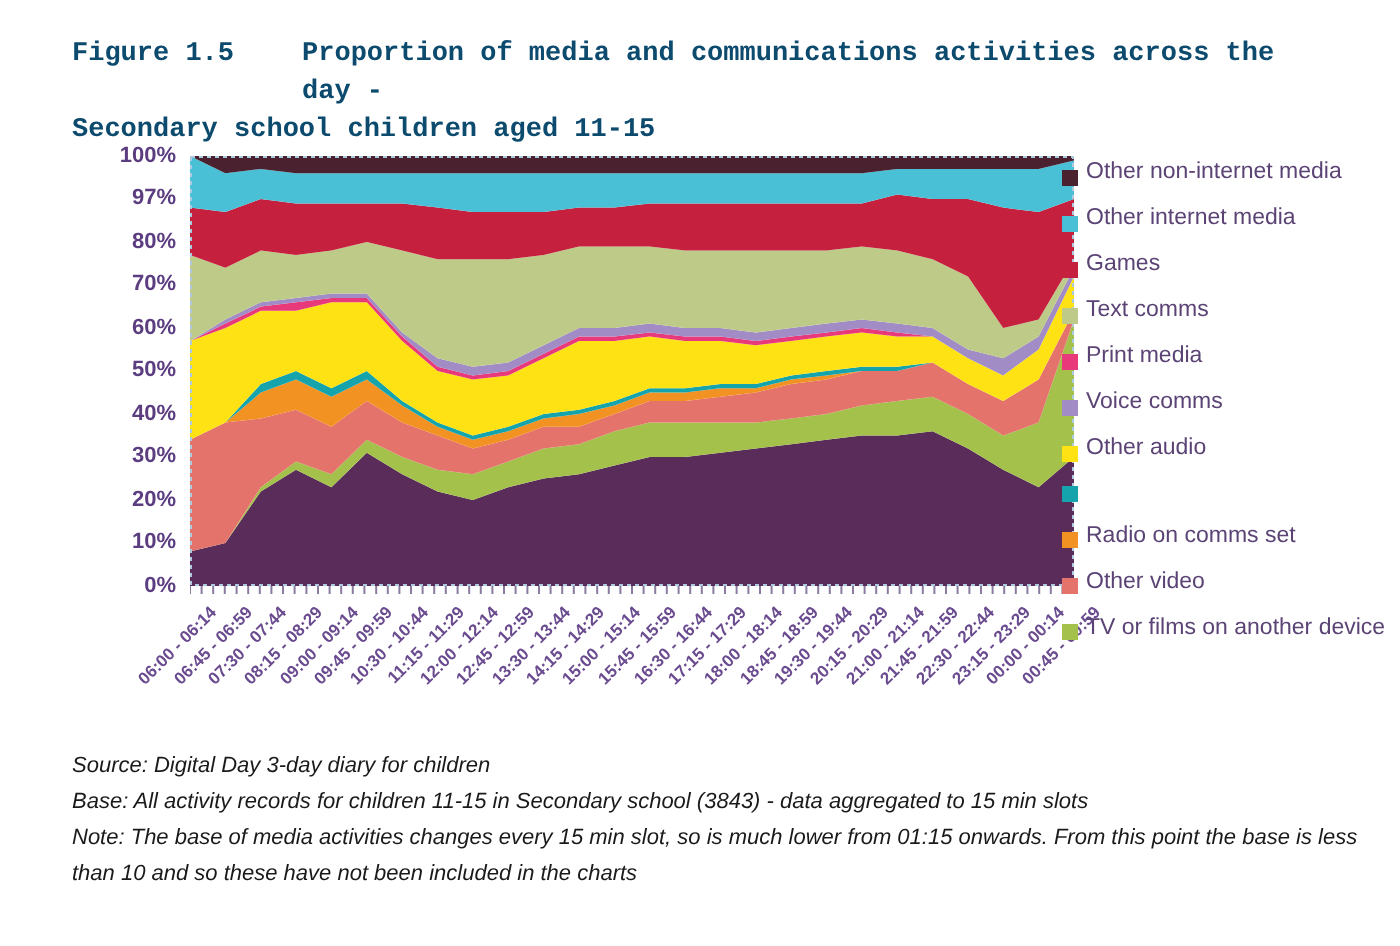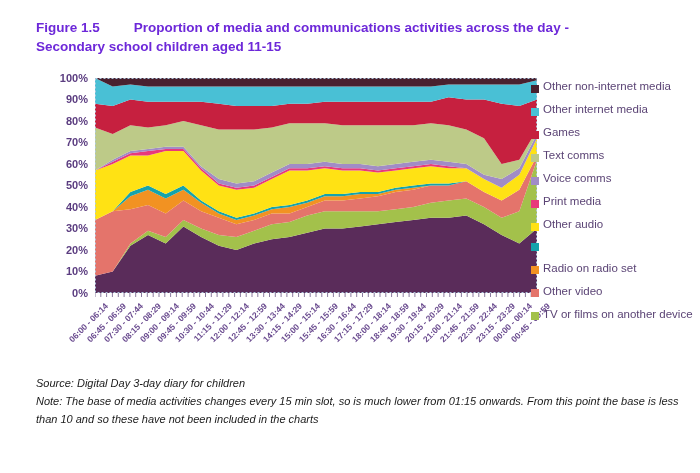--- a/index.html
+++ b/index.html
@@ -2,21 +2,21 @@
 <html><head>
 <meta charset="utf-8">
 <style>
   html,body{margin:0;padding:0;}
   body{
     width:700px;height:473px;background:#ffffff;position:relative;
     font-family:"Liberation Sans", sans-serif;overflow:hidden;
   }
   .title-block{
     position:absolute;left:36px;top:18px;width:630px;
-    color:#6d28d9;font-weight:bold;font-size:13.5px;line-height:19px;
+    color:#0c4a6e;font-weight:bold;font-size:13.5px;line-height:19px;font-family:Liberation Mono, monospace;
   }
   .title-line1{display:flex;}
   .figure-label{margin-right:34px;white-space:nowrap;}
   
   .ylabel{
     position:absolute;width:46px;text-align:right;
     color:#5b3d80;font-weight:bold;font-size:11px;
   }
   
   #plot-wrap{position:absolute;left:95px;top:78px;}
@@ -57,21 +57,21 @@
 <div id="yaxis">
     <div class="ylabel" style="right: 612px; top: 286.5px;">0%</div>
     <div class="ylabel" style="right: 612px; top: 265px;">10%</div>
     <div class="ylabel" style="right: 612px; top: 243.5px;">20%</div>
     <div class="ylabel" style="right: 612px; top: 222px;">30%</div>
     <div class="ylabel" style="right: 612px; top: 200.5px;">40%</div>
     <div class="ylabel" style="right: 612px; top: 179px;">50%</div>
     <div class="ylabel" style="right: 612px; top: 157.5px;">60%</div>
     <div class="ylabel" style="right: 612px; top: 136px;">70%</div>
     <div class="ylabel" style="right: 612px; top: 114.5px;">80%</div>
-    <div class="ylabel" style="right: 612px; top: 93px;">90%</div>
+    <div class="ylabel" style="right: 612px; top: 93px;">97%</div>
     <div class="ylabel" style="right: 612px; top: 71.5px;">100%</div>
   </div>
 
 <div id="plot-wrap">
   <svg id="plot" width="442" height="222">
       <path d="M0.0,197.8L17.7,193.5L35.4,167.7L53.0,156.9L70.7,165.6L88.4,148.4L106.1,159.1L123.8,167.7L141.4,172.0L159.1,165.6L176.8,161.3L194.5,159.1L212.2,154.8L229.8,150.5L247.5,150.5L265.2,148.4L282.9,146.2L300.6,144.1L318.2,141.9L335.9,139.8L353.6,139.8L371.3,137.6L389.0,146.2L406.6,156.9L424.3,165.6L442.0,150.5L442.0,215.0L424.3,215.0L406.6,215.0L389.0,215.0L371.3,215.0L353.6,215.0L335.9,215.0L318.2,215.0L300.6,215.0L282.9,215.0L265.2,215.0L247.5,215.0L229.8,215.0L212.2,215.0L194.5,215.0L176.8,215.0L159.1,215.0L141.4,215.0L123.8,215.0L106.1,215.0L88.4,215.0L70.7,215.0L53.0,215.0L35.4,215.0L17.7,215.0L0.0,215.0Z" fill="#5a2c5a"></path>
       <path d="M0.0,197.8L17.7,193.5L35.4,165.6L53.0,152.7L70.7,159.1L88.4,141.9L106.1,150.5L123.8,156.9L141.4,159.1L159.1,152.7L176.8,146.2L194.5,144.1L212.2,137.6L229.8,133.3L247.5,133.3L265.2,133.3L282.9,133.3L300.6,131.2L318.2,129.0L335.9,124.7L353.6,122.5L371.3,120.4L389.0,129.0L406.6,139.8L424.3,133.3L442.0,81.7L442.0,150.5L424.3,165.6L406.6,156.9L389.0,146.2L371.3,137.6L353.6,139.8L335.9,139.8L318.2,141.9L300.6,144.1L282.9,146.2L265.2,148.4L247.5,150.5L229.8,150.5L212.2,154.8L194.5,159.1L176.8,161.3L159.1,165.6L141.4,172.0L123.8,167.7L106.1,159.1L88.4,148.4L70.7,165.6L53.0,156.9L35.4,167.7L17.7,193.5L0.0,197.8Z" fill="#a3c14b"></path>
       <path d="M0.0,141.9L17.7,133.3L35.4,131.2L53.0,126.9L70.7,135.4L88.4,122.5L106.1,133.3L123.8,139.8L141.4,146.2L159.1,141.9L176.8,135.4L194.5,135.4L212.2,129.0L229.8,122.5L247.5,122.5L265.2,120.4L282.9,118.3L300.6,114.0L318.2,111.8L335.9,107.5L353.6,107.5L371.3,103.2L389.0,114.0L406.6,122.5L424.3,111.8L442.0,77.4L442.0,81.7L424.3,133.3L406.6,139.8L389.0,129.0L371.3,120.4L353.6,122.5L335.9,124.7L318.2,129.0L300.6,131.2L282.9,133.3L265.2,133.3L247.5,133.3L229.8,133.3L212.2,137.6L194.5,144.1L176.8,146.2L159.1,152.7L141.4,159.1L123.8,156.9L106.1,150.5L88.4,141.9L70.7,159.1L53.0,152.7L35.4,165.6L17.7,193.5L0.0,197.8Z" fill="#e4746b"></path>
       <path d="M0.0,141.9L17.7,133.3L35.4,118.3L53.0,111.8L70.7,120.4L88.4,111.8L106.1,124.7L123.8,135.4L141.4,141.9L159.1,137.6L176.8,131.2L194.5,129.0L212.2,124.7L229.8,118.3L247.5,118.3L265.2,116.1L282.9,116.1L300.6,111.8L318.2,109.7L335.9,107.5L353.6,107.5L371.3,103.2L389.0,114.0L406.6,122.5L424.3,111.8L442.0,77.4L442.0,77.4L424.3,111.8L406.6,122.5L389.0,114.0L371.3,103.2L353.6,107.5L335.9,107.5L318.2,111.8L300.6,114.0L282.9,118.3L265.2,120.4L247.5,122.5L229.8,122.5L212.2,129.0L194.5,135.4L176.8,135.4L159.1,141.9L141.4,146.2L123.8,139.8L106.1,133.3L88.4,122.5L70.7,135.4L53.0,126.9L35.4,131.2L17.7,133.3L0.0,141.9Z" fill="#f29222"></path>
       <path d="M0.0,141.9L17.7,133.3L35.4,114.0L53.0,107.5L70.7,116.1L88.4,107.5L106.1,122.5L123.8,133.3L141.4,139.8L159.1,135.4L176.8,129.0L194.5,126.9L212.2,122.5L229.8,116.1L247.5,116.1L265.2,114.0L282.9,114.0L300.6,109.7L318.2,107.5L335.9,105.4L353.6,105.4L371.3,103.2L389.0,114.0L406.6,122.5L424.3,111.8L442.0,77.4L442.0,77.4L424.3,111.8L406.6,122.5L389.0,114.0L371.3,103.2L353.6,107.5L335.9,107.5L318.2,109.7L300.6,111.8L282.9,116.1L265.2,116.1L247.5,118.3L229.8,118.3L212.2,124.7L194.5,129.0L176.8,131.2L159.1,137.6L141.4,141.9L123.8,135.4L106.1,124.7L88.4,111.8L70.7,120.4L53.0,111.8L35.4,118.3L17.7,133.3L0.0,141.9Z" fill="#15a3ac"></path>
@@ -127,44 +127,45 @@
     </div>
     <div class="legend-item">
       <span class="legend-swatch" style="background: rgb(198, 32, 63);"></span>
       <span>Games</span>
     </div>
     <div class="legend-item">
       <span class="legend-swatch" style="background: rgb(189, 202, 136);"></span>
       <span>Text comms</span>
     </div>
     <div class="legend-item">
+      <span class="legend-swatch" style="background: rgb(232, 57, 123);"></span>
+      <span>Print media</span>
+    </div>
+    <div class="legend-item">
       <span class="legend-swatch" style="background: rgb(161, 140, 198);"></span>
       <span>Voice comms</span>
-    </div>
-    <div class="legend-item">
-      <span class="legend-swatch" style="background: rgb(232, 57, 123);"></span>
-      <span>Print media</span>
     </div>
     <div class="legend-item">
       <span class="legend-swatch" style="background: rgb(255, 226, 20);"></span>
       <span>Other audio</span>
     </div>
     <div class="legend-item">
       <span class="legend-swatch" style="background: rgb(21, 163, 172);"></span>
     </div>
     <div class="legend-item">
       <span class="legend-swatch" style="background: rgb(242, 146, 34);"></span>
-      <span>Radio on radio set</span>
+      <span>Radio on comms set</span>
     </div>
     <div class="legend-item">
       <span class="legend-swatch" style="background: rgb(228, 116, 107);"></span>
       <span>Other video</span>
     </div>
     <div class="legend-item">
       <span class="legend-swatch" style="background: rgb(163, 193, 75);"></span>
       <span>TV or films on another device</span>
     </div>
   </div>
 
 <div class="notes">
   <p>Source: Digital Day 3-day diary for children</p>
+  <p>Base: All activity records for children 11-15 in Secondary school (3843) - data aggregated to 15 min slots</p>
   <p>Note: The base of media activities changes every 15 min slot, so is much lower from 01:15 onwards. From this point the base is less than 10 and so these have not been included in the charts</p>
 </div>
 
 </body></html>

